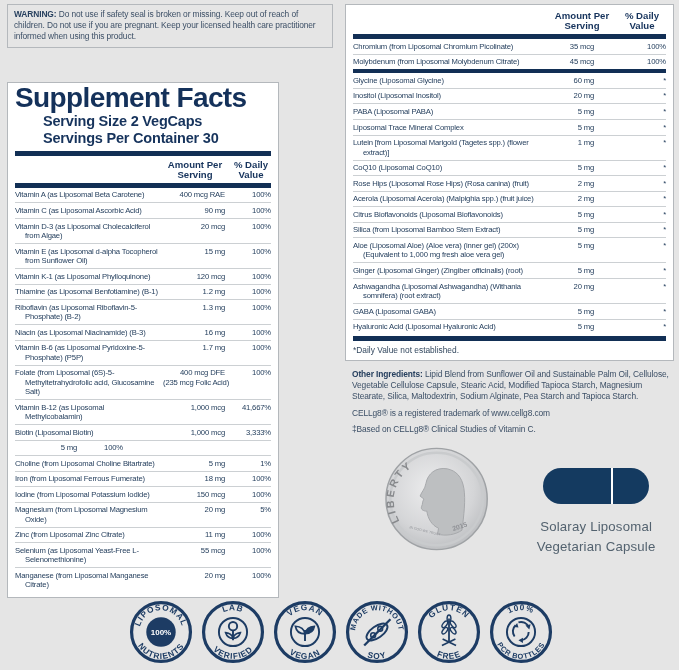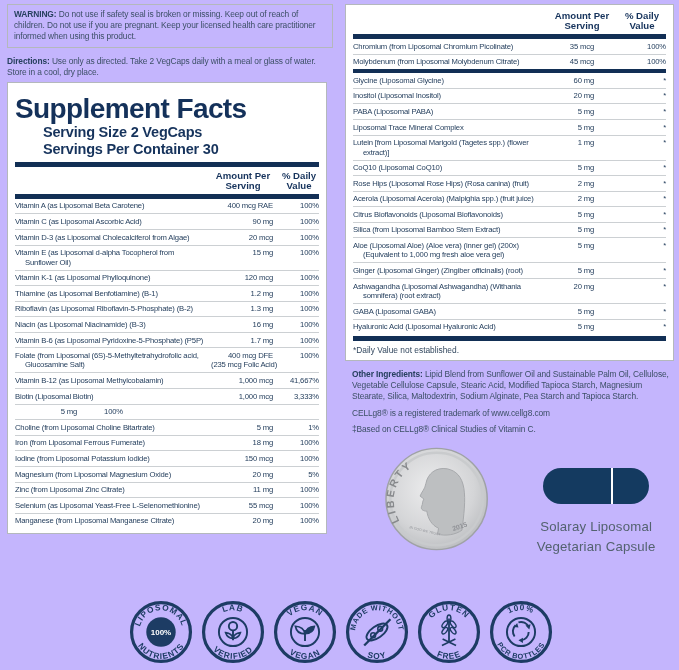--- a/index.html
+++ b/index.html
@@ -1,24 +1,24 @@
 <!DOCTYPE html>
 <html><head>
 <meta charset="utf-8">
 <style>
   html,body{margin:0;padding:0;background:#fff;}
-  .page{position:relative;width:679px;height:670px;background:#c4b5fd;overflow:hidden;
+  .page{position:relative;width:679px;height:670px;background:#e5e5e5;overflow:hidden;
         font-family:"Liberation Sans",sans-serif;color:#243e5e;}
   
   .warning-box{position:absolute;left:7px;top:4px;width:326px;box-sizing:border-box;
         border:1px solid #b4b8bc;padding:4px 6px 5px;font-size:8.4px;line-height:1.3;letter-spacing:-0.1px;color:#3c4f66;}
   .bold-lbl{font-weight:bold;color:#27405f;}
   .directions-box{position:absolute;left:7px;top:56px;width:326px;font-size:8.4px;line-height:1.3;letter-spacing:-0.1px;color:#3c4f66;}
-  .sf-panel{position:absolute;left:7px;top:82px;width:320px;box-sizing:border-box;
-        border:1px solid #b4b8bc;padding:12px 7px 5px;background:#fff;}
+  .sf-panel{position:absolute;left:7px;top:82px;width:272px;box-sizing:border-box;
+        border:1px solid #b4b8bc;padding:1px 7px 5px;background:#fff;}
   .sf-title{font-size:28px;font-weight:bold;color:#14315a;letter-spacing:-0.6px;line-height:1.02;}
   .sf-sub{font-size:14.5px;font-weight:bold;color:#16335c;letter-spacing:-0.2px;line-height:1.18;margin-left:28px;}
   .bar{height:5px;background:#122f55;margin-top:4px;}
   .bar2{height:5px;background:#122f55;}
   .bar-mid{height:4px;background:#122f55;}
   .tbl-head{display:flex;justify-content:flex-end;gap:8px;padding:4px 0 3px;}
   .th{font-size:9.6px;font-weight:bold;color:#16335c;text-align:center;line-height:1.05;}
   .th-amt{width:56px;}
   .th-dv{width:40px;}
   .rows{}
@@ -50,24 +50,20 @@
 </head>
 <body>
 
 <div class="page">
 
   <div class="warning-box">
     <span class="bold-lbl">WARNING:</span>
     <span>Do not use if safety seal is broken or missing. Keep out of reach of children. Do not use if you are pregnant. Keep your licensed health care practitioner informed when using this product.</span>
   </div>
 
-  <div class="directions-box">
-    <span class="bold-lbl">Directions:</span>
-    <span>Use only as directed. Take 2 VegCaps daily with a meal or glass of water. Store in a cool, dry place.</span>
-  </div>
 
   <div class="sf-panel">
     <div class="sf-title">Supplement Facts</div>
     <div class="sf-sub">Serving Size 2 VegCaps</div>
     <div class="sf-sub">Servings Per Container 30</div>
     <div class="bar"></div>
     <div class="tbl-head">
       <div class="th th-amt">Amount Per Serving</div>
       <div class="th th-dv">% Daily Value</div>
     </div>

